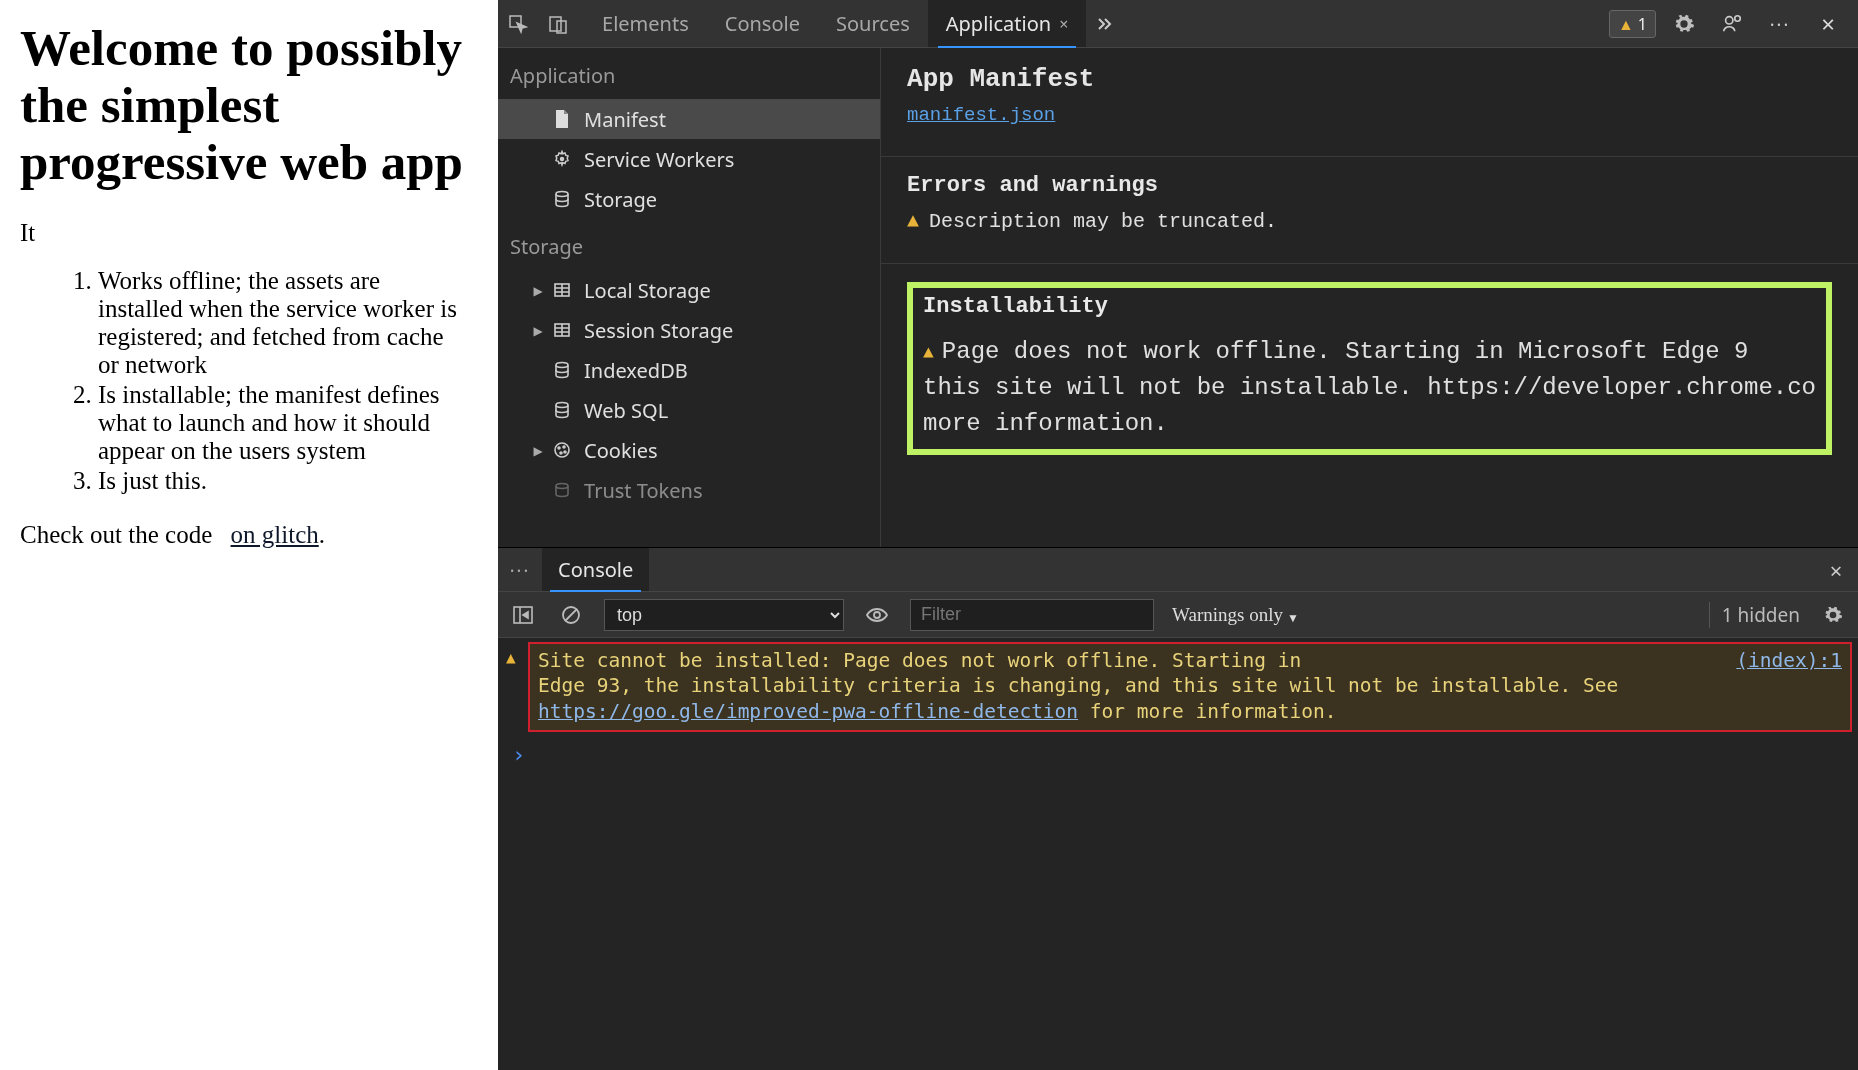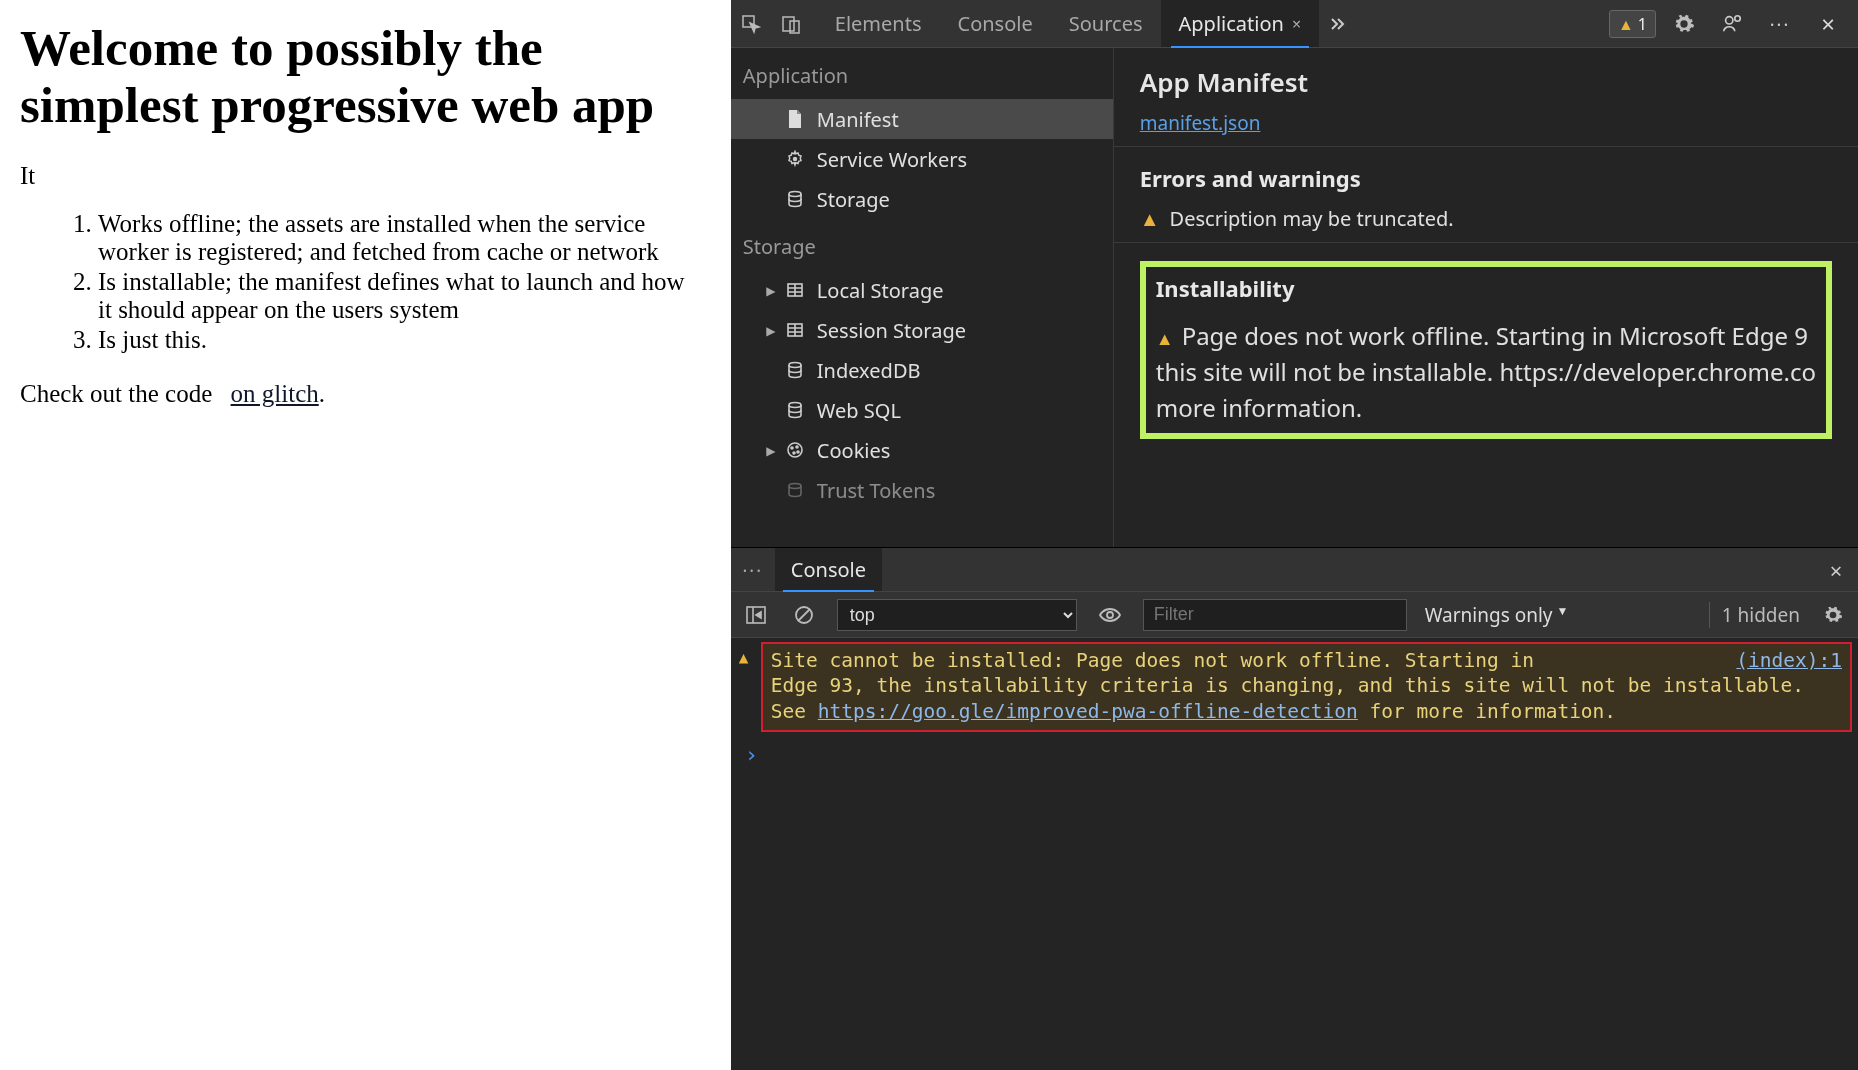--- a/index.html
+++ b/index.html
@@ -33,43 +33,43 @@
 .dt-main { flex: 0 0 500px; display: flex; border-bottom: 1px solid #000; min-height: 0; }
 .sidebar { width: 382px; background: #242424; overflow: hidden; }
 .sidebar .group-label { padding: 14px 12px 10px 12px; color: #999; font-size: 20px; }
 .sidebar .item { display: flex; align-items: center; height: 40px; padding-left: 32px; font-size: 20px; color: #e0e0e0; }
 .sidebar .item.selected { background: #4a4a4a; }
 .sidebar .item .chev { width: 16px; display: inline-flex; justify-content: center; color: #aaa; font-size: 12px; margin-right: 4px; }
 .sidebar .item .ico { width: 24px; display: inline-flex; justify-content: center; margin-right: 10px; }
 .sidebar .item.noexp { padding-left: 52px; }
 
 .content { flex: 1; display: flex; flex-direction: column; border-left: 1px solid #3a3a3a; min-width: 0; overflow: hidden; }
-.content .section { padding: 16px 26px 10px 26px; border-bottom: 1px solid #3a3a3a; }
+.content .section { padding: 16px 26px 30px 26px; border-bottom: 1px solid #3a3a3a; font-family: Liberation Mono, monospace; }
 .content h2 { font-size: 26px; font-weight: 600; color: #e6e6e6; margin-bottom: 10px; }
 .content .link { color: #5aa0e6; text-decoration: underline; font-size: 19px; }
 .content h3 { font-size: 22px; font-weight: 700; color: #e8e8e8; margin-bottom: 12px; }
 .content .warnline { display: flex; align-items: flex-start; gap: 10px; font-size: 20px; color: #e0e0e0; }
 .content .tri { color: #e8b339; }
 .content .install-box { border: 6px solid #bef264; padding: 6px 10px 10px 10px; margin-top: 2px; }
 .content .install-box .msg { font-size: 24px; color: #e0e0e0; line-height: 1.25; margin-top: 6px; white-space: nowrap; overflow: hidden; }
 .content .install-box .row { display:flex; align-items: baseline; gap: 8px; white-space: nowrap; overflow: hidden; }
 
 
 .drawer { flex: 1; display: flex; flex-direction: column; background: #242424; min-height: 0; }
 .drawer .tabbar { height: 44px; background: #333; display: flex; align-items: center; border-bottom: 1px solid #444; }
 .drawer .tabbar .dots { width: 44px; text-align: center; color: #aaa; font-size: 18px; letter-spacing: 2px; }
 .drawer .tabbar .ctab { height: 100%; display: flex; align-items: center; padding: 0 16px; background: #242424; color: #e6e6e6; font-size: 20px; position: relative; }
 .drawer .tabbar .ctab .underline { position: absolute; bottom: -1px; left: 8px; right: 8px; height: 2px; background: #3794ff; }
 .drawer .tabbar .x { margin-left: auto; width: 44px; text-align: center; color: #ccc; font-size: 22px; }
 
 .drawer .toolbar { height: 46px; background: #333; display: flex; align-items: center; gap: 18px; padding: 0 10px; border-bottom: 1px solid #444; }
 .drawer .toolbar .ib { width: 30px; height: 30px; display: flex; align-items: center; justify-content: center; color: #bbb; }
 .drawer .toolbar select.ctx { background: #1f1f1f; color: #ddd; border: 1px solid #555; height: 32px; font-size: 18px; padding: 0 8px; width: 240px; }
-.drawer .toolbar input.filter { background: #1f1f1f; color: #aaa; border: 1px solid #555; height: 32px; font-size: 18px; padding: 0 10px; width: 264px; }
-.drawer .toolbar .level { color: #ddd; font-size: 19px; display: flex; align-items: flex-start; gap: 4px; }
+.drawer .toolbar input.filter { background: #1f1f1f; color: #aaa; border: 1px solid #555; height: 32px; font-size: 18px; padding: 0 10px; width: 244px; }
+.drawer .toolbar .level { color: #ddd; font-size: 19px; display: flex; align-items: flex-end; gap: 4px; font-family: Liberation Serif, serif; }
 .drawer .toolbar .hidden-count { color: #bbb; font-size: 19px; border-left: 1px solid #555; padding-left: 12px; }
 
 .drawer .log { flex: 1; overflow: hidden; }
 .drawer .warn-entry { border: 2px solid #d02030; margin: 4px 6px 0 30px; background: #3b3220; color: #e8d37a; font-family: "Menlo","Consolas",monospace; font-size: 19.5px; line-height: 1.3; padding: 4px 8px 6px 8px; position: relative; }
 .drawer .warn-entry .tri { position: absolute; left: -24px; top: 4px; color: #e8b339; font-size: 16px; }
 .drawer .warn-entry a { color: #8fb8e8; text-decoration: underline; }
 .drawer .warn-entry .src { float: right; color: #8fb8e8; text-decoration: underline; }
 .drawer .prompt { color: #4b8ff5; font-family: monospace; font-size: 22px; padding: 10px 0 0 14px; }
 
 svg { display: block; }

